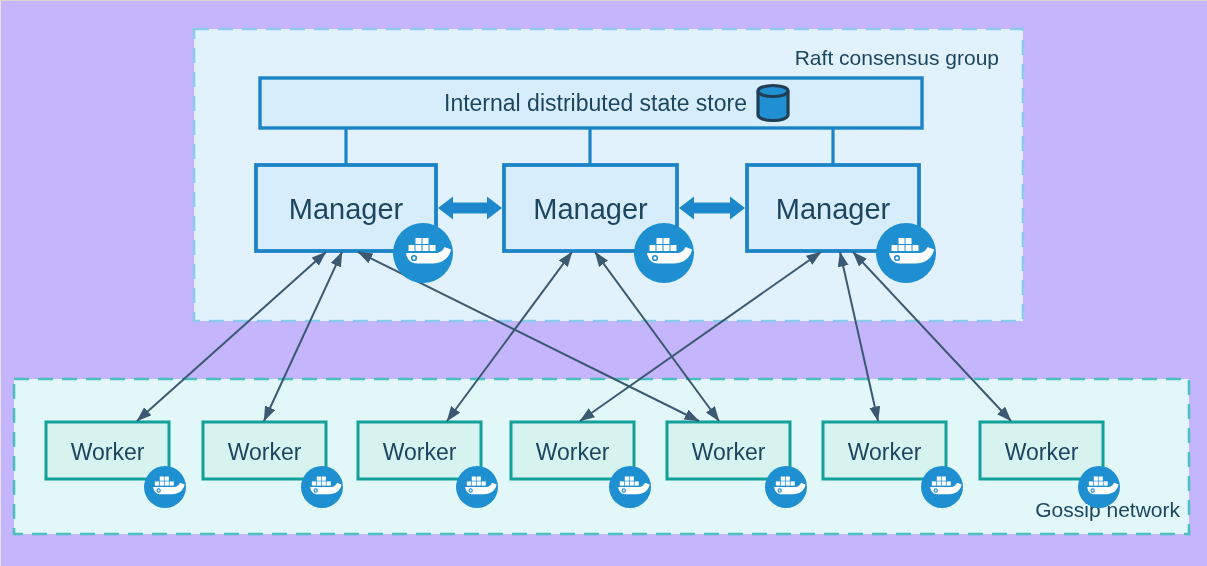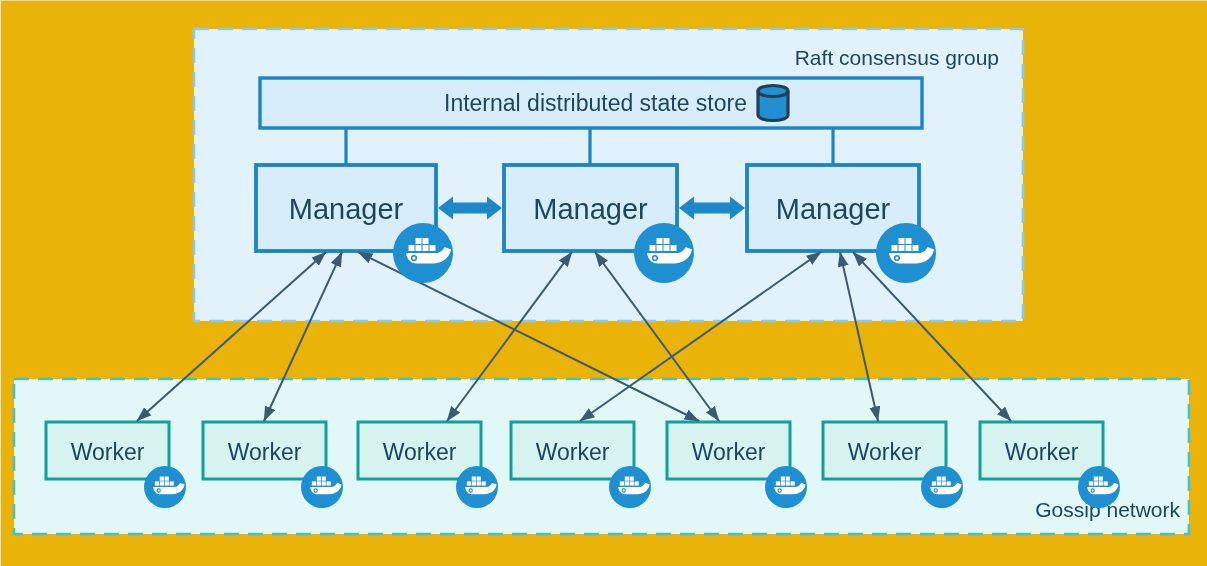--- a/index.html
+++ b/index.html
@@ -1,17 +1,17 @@
 <!DOCTYPE html>
 <html><head>
 <meta charset="utf-8">
 <style>
   html,body{margin:0;padding:0;background:#ffffff;}
   .stage{
-    position:relative;width:1207px;height:566px;background:#eab308;
+    position:relative;width:1207px;height:566px;background:#c4b5fd;
     border-top:1px solid #d6d6d6;border-left:1px solid #e3e3e3;
     font-family:"Liberation Sans", sans-serif;overflow:hidden;text-align:right;
   }
   svg text{font-family:"Liberation Sans", sans-serif;}
 </style>
 </head>
 <body>
 
 <div class="stage">
   <svg id="diagram-svg" width="1207" height="566" viewBox="0 0 1207 566" xmlns="http://www.w3.org/2000/svg">

